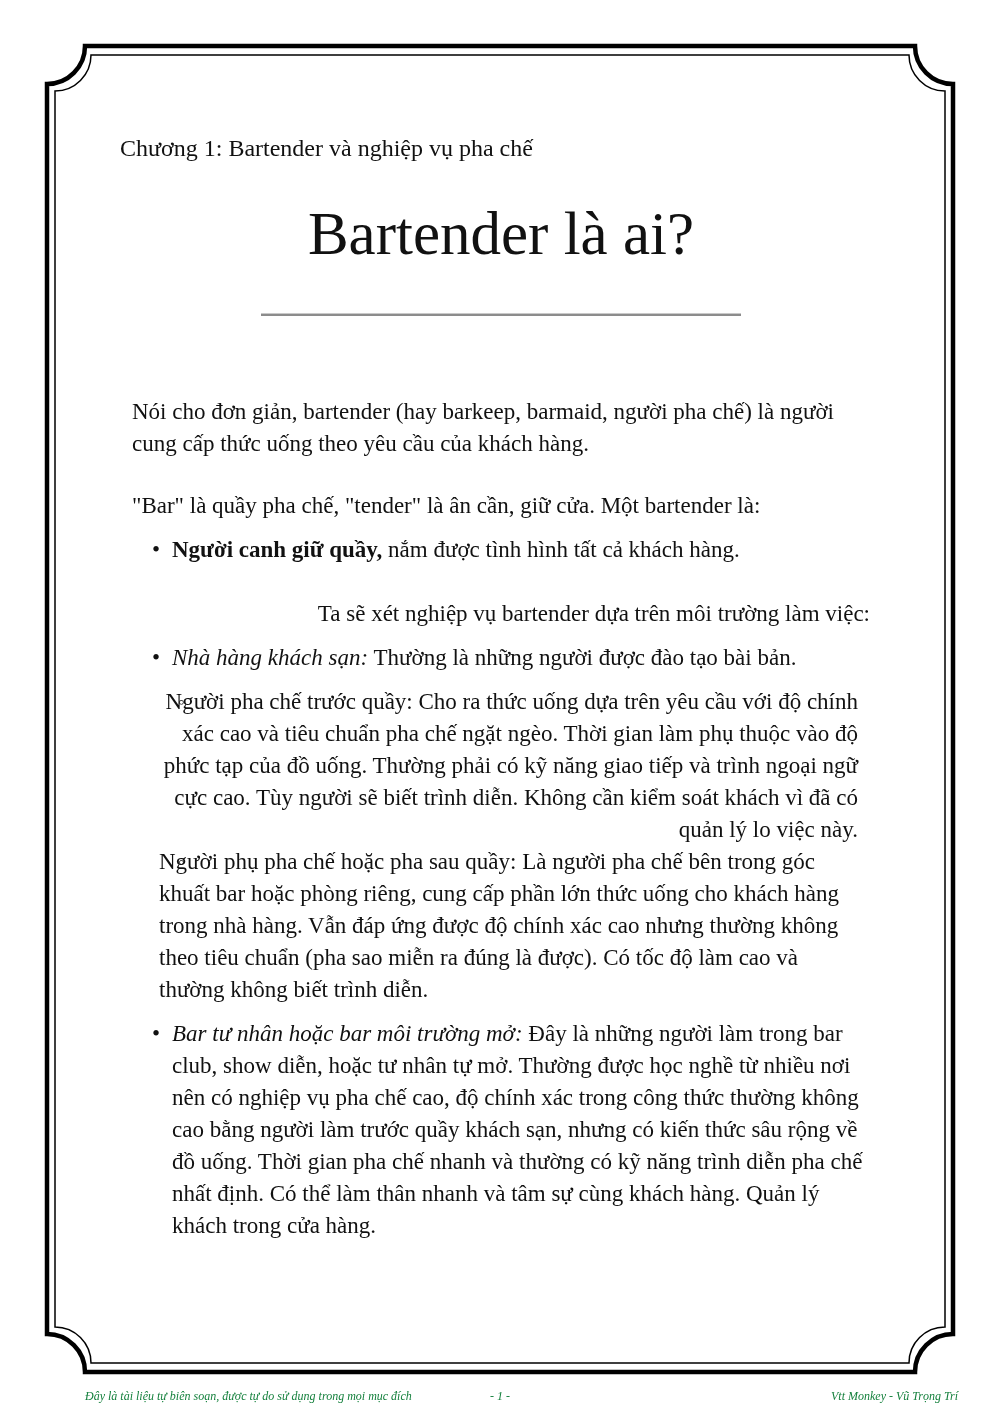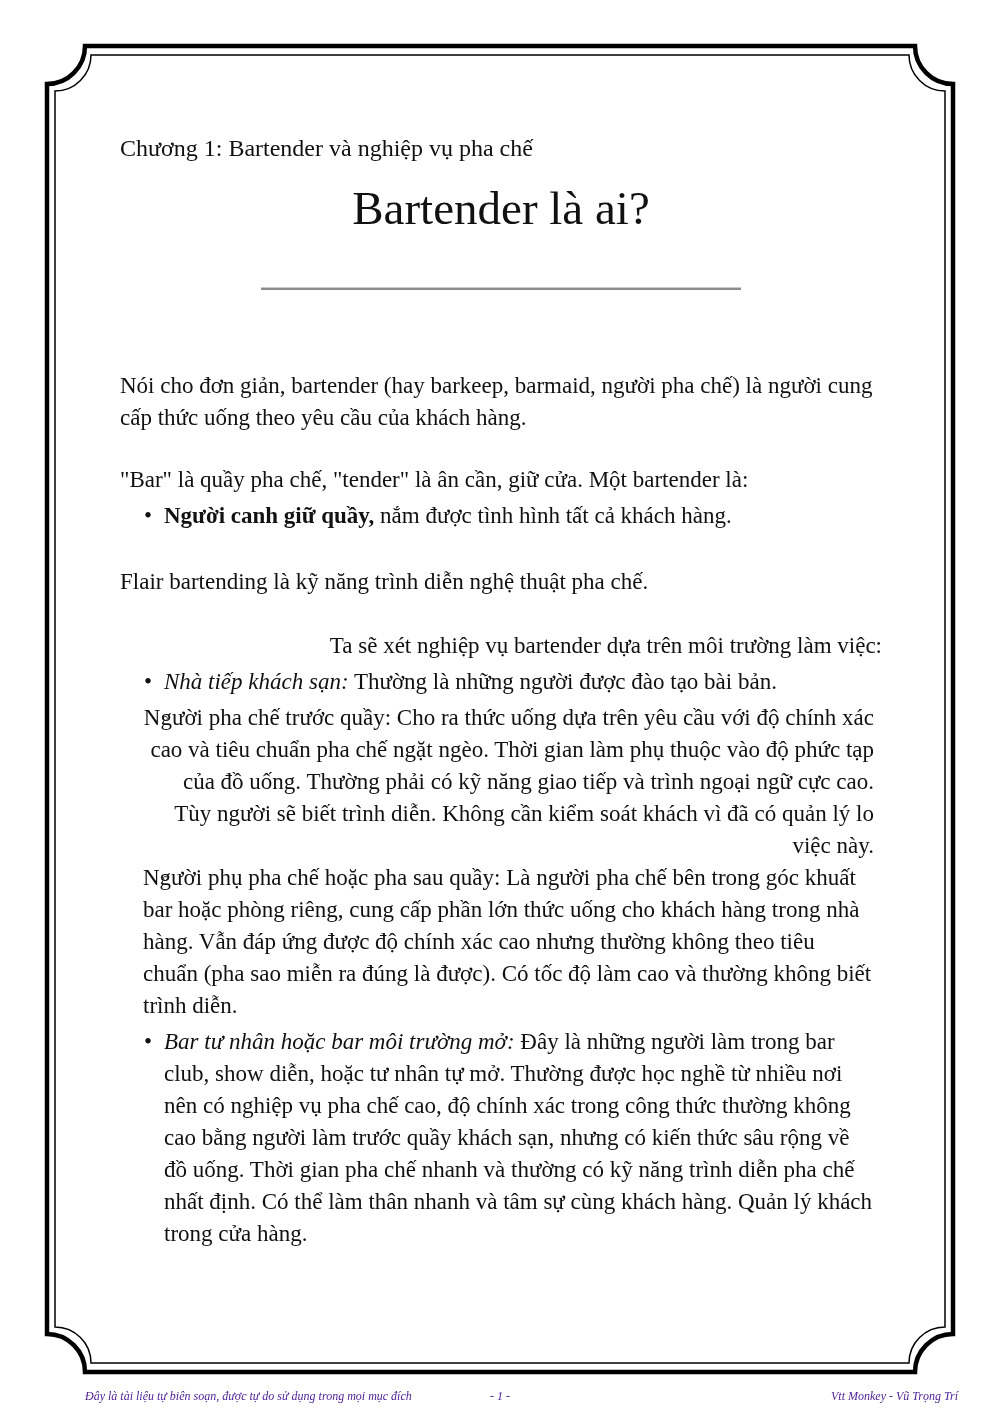--- a/index.html
+++ b/index.html
@@ -17,55 +17,55 @@
     position: absolute;
     left: 120px;
     top: 0;
     width: 762px;
     padding-top: 132px;
     font-size: 23px;
     line-height: 32px;
   }
   .chapter-heading { font-size: 24px; }
   .page-title {
-    margin: 17px 0 0 0;
-    font-size: 47px;
+    margin: 43px 0 0 0;
+    font-size: 61px;
     line-height: 54px;
     font-weight: normal;
     text-align: center;
   }
   .title-separator {
     margin: 52px auto 0 auto;
     width: 480px;
     height: 2px;
     background: #8c8c8c;
     border-top: 1px solid #c9c9c9;
   }
-  p { margin: 0; }
+  p { margin: 12px; }
   .intro-paragraph { margin-top: 80px; }
   .definition-lead { margin-top: 30px; }
   .flair-paragraph { margin-top: 34px; }
   .env-lead { margin-top: 32px; text-align: right; }
-  ul { margin: 4px; padding: 0; list-style: none; }
+  ul { margin: 12px; padding: 0; list-style: none; }
   .bullet-l1 { position: relative; padding-left: 40px; }
   .bullet-l1::before { content: "\2022"; position: absolute; left: 20px; }
   .bullet-l2 { position: relative; padding-left: 55px; }
   .bullet-l2::before { content: "\25E6"; position: absolute; left: 34px; font-size: 19px; }
   .lead-in-italic { font-style: italic; }
   .lead-in-bold { font-weight: bold; }
   .footer {
     position: absolute;
     left: 0;
     right: 0;
     top: 1388px;
     height: 18px;
     font-size: 12px;
     line-height: 16px;
     font-style: italic;
-    color: #4c1d95;
+    color: #15803d;
   }
   .footer-left { position: absolute; left: 85px; }
   .footer-center { position: absolute; left: 0; right: 0; text-align: center; }
   .footer-right { position: absolute; right: 42px; }
 </style>
 </head>
 <body>
 
 <div class="page">
 
@@ -83,26 +83,25 @@
     <div class="title-separator"></div>
 
     <p class="intro-paragraph">Nói cho đơn giản, bartender (hay barkeep, barmaid, người pha chế) là người cung cấp thức uống theo yêu cầu của khách hàng.</p>
 
     <p class="definition-lead">"Bar" là quầy pha chế, "tender" là ân cần, giữ cửa. Một bartender là:</p>
 
     <ul>
       <li class="bullet-l1"><span class="lead-in-bold">Người canh giữ quầy,</span><span> nắm được tình hình tất cả khách hàng.</span></li>
     </ul>
 
-    <p class="flair-paragraph">Flair bartending là kỹ năng trình diễn nghệ thuật pha chế.</p>
 
     <p class="env-lead">Ta sẽ xét nghiệp vụ bartender dựa trên môi trường làm việc:</p>
 
     <ul>
-      <li class="bullet-l1"><span class="lead-in-italic">Nhà tiếp khách sạn:</span><span> Thường là những người được đào tạo bài bản.</span>
+      <li class="bullet-l1"><span class="lead-in-italic">Nhà hàng khách sạn:</span><span> Thường là những người được đào tạo bài bản.</span>
         <ul>
           <li class="bullet-l2" style="padding-left: 15px; margin-left: -40px; text-align: right;">Người pha chế trước quầy: Cho ra thức uống dựa trên yêu cầu với độ chính xác cao và tiêu chuẩn pha chế ngặt ngèo. Thời gian làm phụ thuộc vào độ phức tạp của đồ uống. Thường phải có kỹ năng giao tiếp và trình ngoại ngữ cực cao. Tùy người sẽ biết trình diễn. Không cần kiểm soát khách vì đã có quản lý lo việc này.</li>
           <li class="bullet-l2" style="padding-left: 15px; margin-left: -40px;">Người phụ pha chế hoặc pha sau quầy: Là người pha chế bên trong góc khuất bar hoặc phòng riêng, cung cấp phần lớn thức uống cho khách hàng trong nhà hàng. Vẫn đáp ứng được độ chính xác cao nhưng thường không theo tiêu chuẩn (pha sao miễn ra đúng là được). Có tốc độ làm cao và thường không biết trình diễn.</li>
         </ul>
       </li>
       <li class="bullet-l1"><span class="lead-in-italic">Bar tư nhân hoặc bar môi trường mở:</span><span> Đây là những người làm trong bar club, show diễn, hoặc tư nhân tự mở. Thường được học nghề từ nhiều nơi nên có nghiệp vụ pha chế cao, độ chính xác trong công thức thường không cao bằng người làm trước quầy khách sạn, nhưng có kiến thức sâu rộng về đồ uống. Thời gian pha chế nhanh và thường có kỹ năng trình diễn pha chế nhất định. Có thể làm thân nhanh và tâm sự cùng khách hàng. Quản lý khách trong cửa hàng.</span></li>
     </ul>
 
   </div>
 

